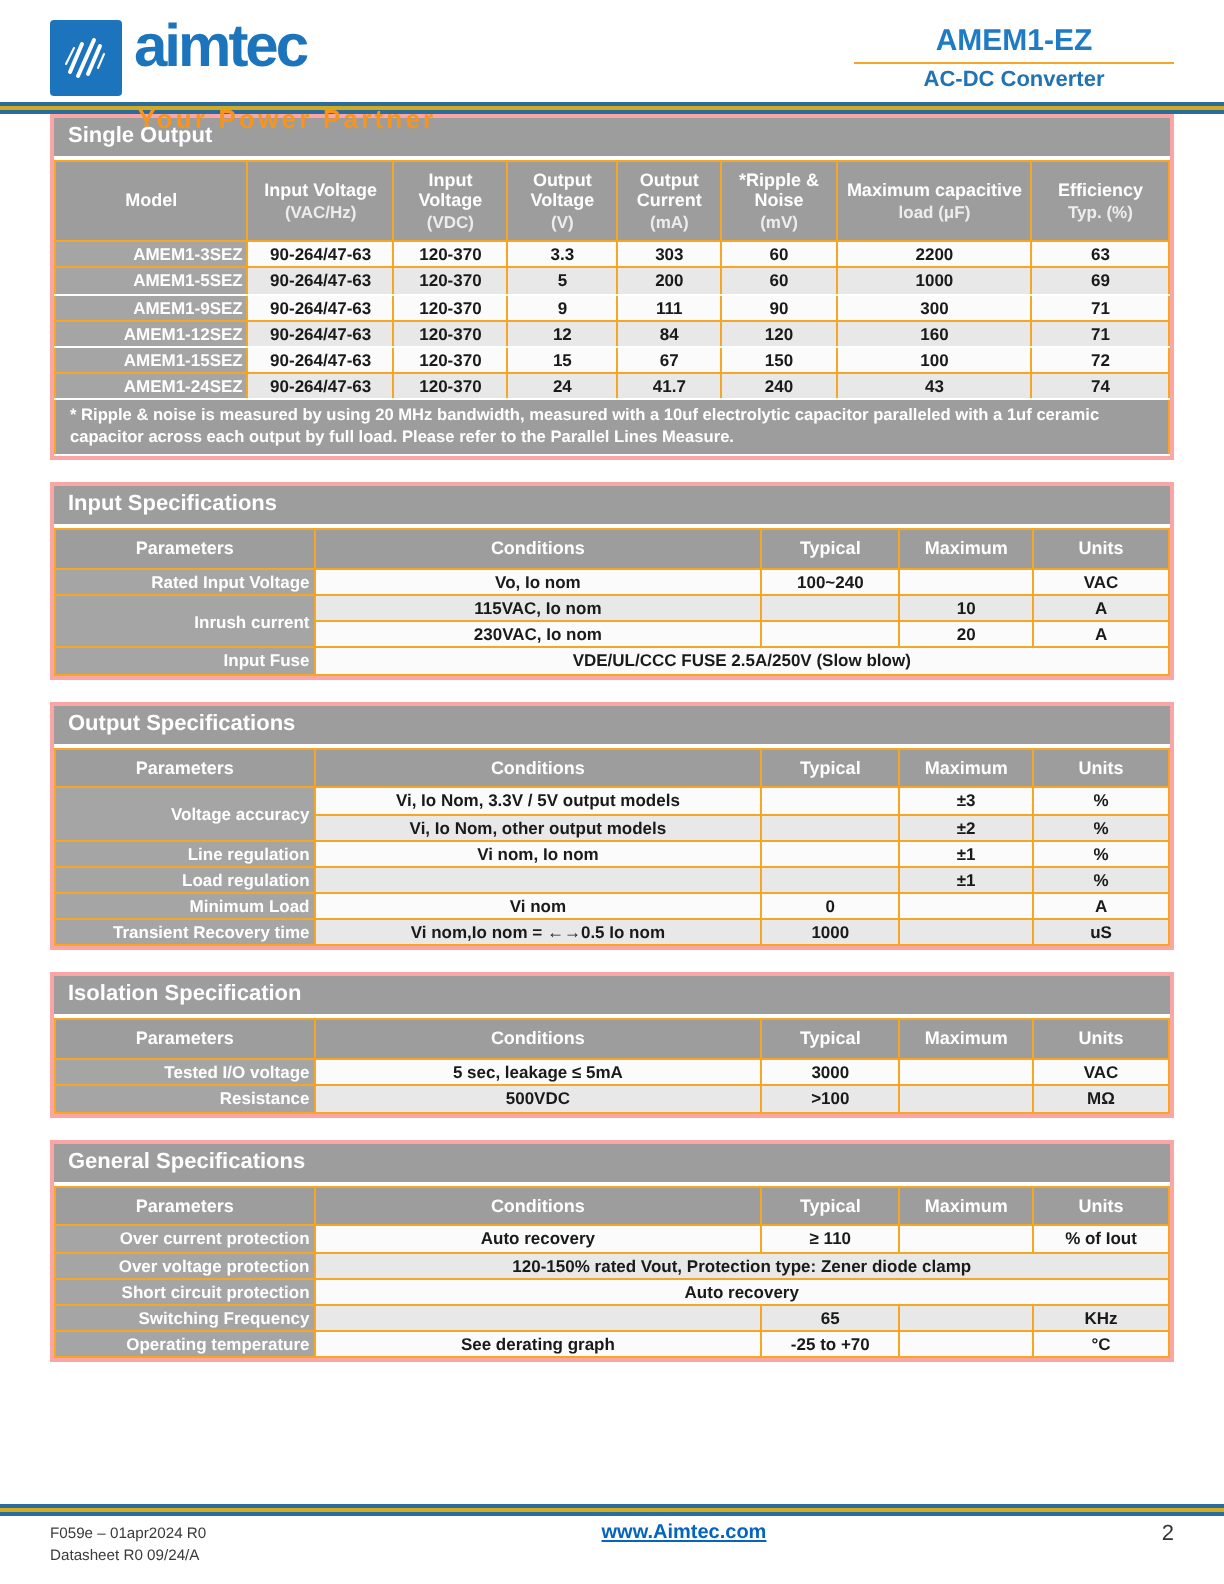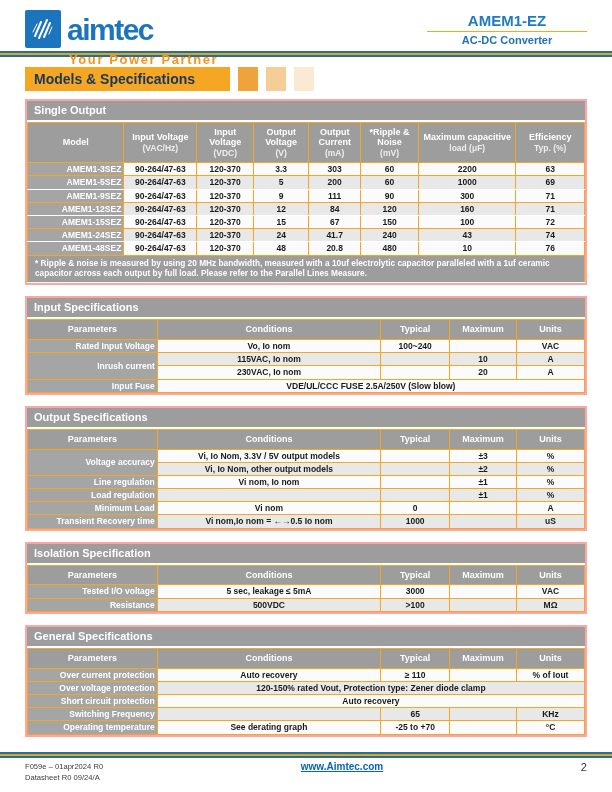--- a/index.html
+++ b/index.html
@@ -3,21 +3,21 @@
 <meta charset="utf-8">
 <style>
   * { margin:0; padding:0; box-sizing:border-box; }
   html,body { background:#ffffff; }
   body { font-family:"Liberation Sans", sans-serif; }
   .page { position:relative; width:612px; height:792px; background:#fff; overflow:hidden; }
 
   
   .hdr { display:flex; justify-content:space-between; align-items:flex-start; padding:10px 25px 0 25px; height:48px; }
   .logo { display:flex; flex-direction:column; }
-  .logo-top { display:flex; align-items:center; gap:4px; }
+  .logo-top { display:flex; align-items:flex-start; gap:4px; }
   .brand { color:#1c75bc; font-weight:bold; font-size:30px; letter-spacing:-1.5px; line-height:0.95; }
   .tagline { color:#f7941e; font-weight:bold; font-size:13px; letter-spacing:1.6px; margin:2px 0 0 44px; }
   .prod { width:160px; text-align:center; margin-top:2px; }
   .prod-name { color:#1e7bc4; font-weight:bold; font-size:15px; }
   .prod-rule { height:0; border-top:1.5px solid #f5a623; margin:2px 0 2px 0; }
   .prod-sub { color:#2173b4; font-size:11px; font-weight:bold; }
 
   
   .tricolor { width:100%; }
   .tricolor .b1 { height:2px; background:#2a6ca0; }
@@ -90,26 +90,20 @@
       <div class="prod-sub">AC-DC Converter</div>
     </div>
   </div>
 
   <div class="tricolor hdr-div">
     <div class="b1"></div>
       <div class="b2"></div>
       <div class="b3"></div>
   </div>
 
-  <div class="banner-row">
-    <div class="banner">Models &amp; Specifications</div>
-    <div class="sq sq1"></div>
-    <div class="sq sq2"></div>
-    <div class="sq sq3"></div>
-  </div>
 
   <div class="content">
     <div class="t-wrap">
         <div class="t-title">Single Output</div>
         <table class="models">
           <colgroup>
             <col style="width: 17.3%;">
             <col style="width: 13.1%;">
             <col style="width: 10.2%;">
             <col style="width: 9.9%;">
@@ -184,30 +178,20 @@
             <tr class="shade ">
               <td class="param">AMEM1-24SEZ</td>
               <td class="val">90-264/47-63</td>
               <td class="val">120-370</td>
               <td class="val">24</td>
               <td class="val">41.7</td>
               <td class="val">240</td>
               <td class="val">43</td>
               <td class="val">74</td>
             </tr>
-            <tr class="group-end">
-              <td class="param">AMEM1-48SEZ</td>
-              <td class="val">90-264/47-63</td>
-              <td class="val">120-370</td>
-              <td class="val">48</td>
-              <td class="val">20.8</td>
-              <td class="val">480</td>
-              <td class="val">10</td>
-              <td class="val">76</td>
-            </tr>
             <tr>
               <td class="footnote" colspan="8">* Ripple &amp; noise is measured by using 20 MHz bandwidth, measured with a 10uf electrolytic capacitor paralleled with a 1uf ceramic capacitor across each output by full load. Please refer to the Parallel Lines Measure.</td>
             </tr>
           </tbody>
         </table>
       </div>
     <div class="t-wrap">
         <div class="t-title">Input Specifications</div>
         <table class="spec">
           <colgroup>

